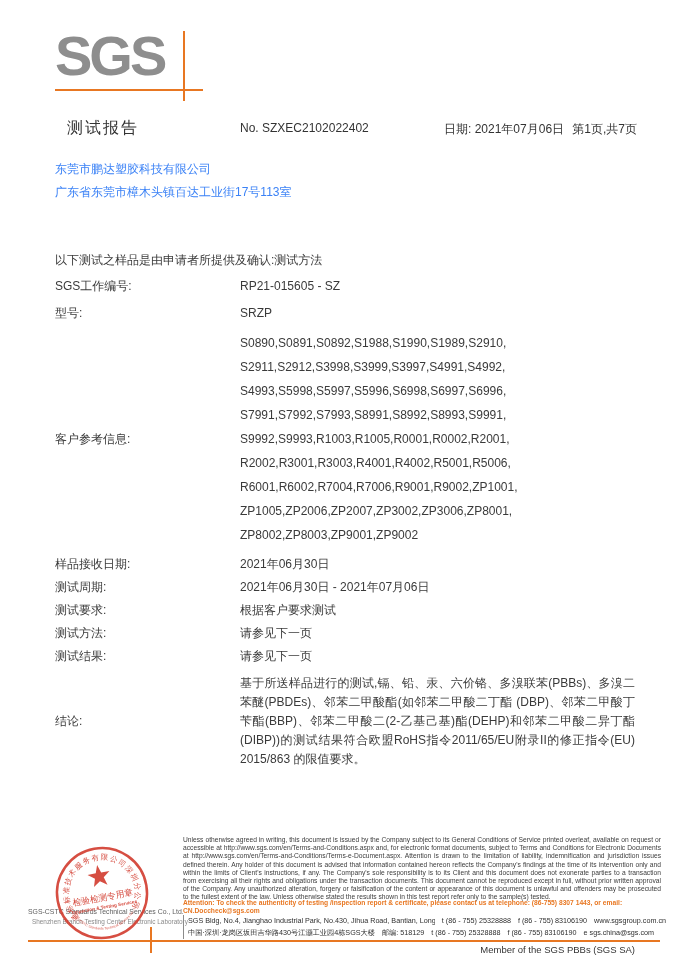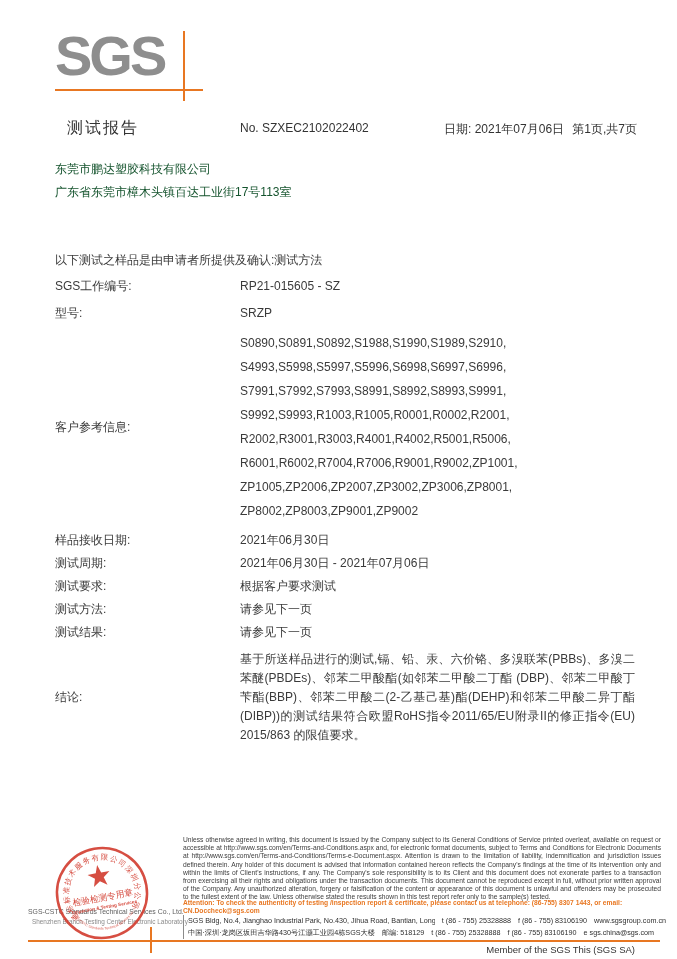--- a/index.html
+++ b/index.html
@@ -18,21 +18,21 @@
   .logo-hline{position:absolute; left:0; top:63px; width:148px; height:2px; background:var(--orange);}
   .logo-vline{position:absolute; left:128px; top:5px; width:2px; height:70px; background:var(--orange);}
   
   .title-row{position:absolute; top:121px; left:55px; right:40px; height:20px; font-size:12px;}
   .report-title{position:absolute; left:12px; top:-3px; font-size:16px; font-weight:bold; letter-spacing:2px; color:#2f2f2f;}
   .report-no{position:absolute; left:185px; top:0;}
   .report-date{position:absolute; left:365px; top:0;margin-left:24px;}
   .page-info{position:absolute; right:0; top:0;}
   .title-row span{font-weight:500; color:#333;}
   
-  .applicant{position:absolute; top:158px; left:55px; font-size:12px; line-height:23px; color:#14532d;}
+  .applicant{position:absolute; top:158px; left:55px; font-size:12px; line-height:23px; color:#3b82f6;}
   
   .main{position:absolute; top:251px; left:55px; right:42px; font-size:12px;}
   .intro{margin:0 0 8px 0; line-height:18px;}
   .field-row{display:flex; margin-bottom:4px;align-items:center;}
   .field-label{width:185px; flex-shrink:0; line-height:19px;}
   .field-value{flex:1; line-height:19px;}
   .field-value.codes div{line-height:24px;}
   .field-value.para{line-height:19px; text-align:justify;}
   .row-gap{margin-bottom:8px;}
   
@@ -90,20 +90,21 @@
           <div class="field-value">RP21-015605 - SZ</div>
         </div>
         <div class="field-row row-gap">
           <div class="field-label">型号:</div>
           <div class="field-value">SRZP</div>
         </div>
         <div class="field-row row-gap">
           <div class="field-label">客户参考信息:</div>
           <div class="field-value codes">
             <div>S0890,S0891,S0892,S1988,S1990,S1989,S2910,</div>
+            <div>S2911,S2912,S3998,S3999,S3997,S4991,S4992,</div>
             <div>S4993,S5998,S5997,S5996,S6998,S6997,S6996,</div>
             <div>S7991,S7992,S7993,S8991,S8992,S8993,S9991,</div>
             <div>S9992,S9993,R1003,R1005,R0001,R0002,R2001,</div>
             <div>R2002,R3001,R3003,R4001,R4002,R5001,R5006,</div>
             <div>R6001,R6002,R7004,R7006,R9001,R9002,ZP1001,</div>
             <div>ZP1005,ZP2006,ZP2007,ZP3002,ZP3006,ZP8001,</div>
             <div>ZP8002,ZP8003,ZP9001,ZP9002</div>
           </div>
         </div>
         <div class="field-row">
@@ -169,15 +170,15 @@
       <span class="addr">中国·深圳·龙岗区坂田吉华路430号江灏工业园4栋SGS大楼</span>
       <span>邮编: 518129</span>
       <span>t (86 - 755) 25328888</span>
       <span>f (86 - 755) 83106190</span>
       <span>e sgs.china@sgs.com</span>
     </div>
   </div>
 
   <div class="orange-rule"></div>
   <div class="orange-stub"></div>
-  <div class="member-line">Member of the SGS This (SGS SA)</div>
+  <div class="member-line">Member of the SGS PBBs (SGS SA)</div>
 
 </div>
 
 </body></html>

